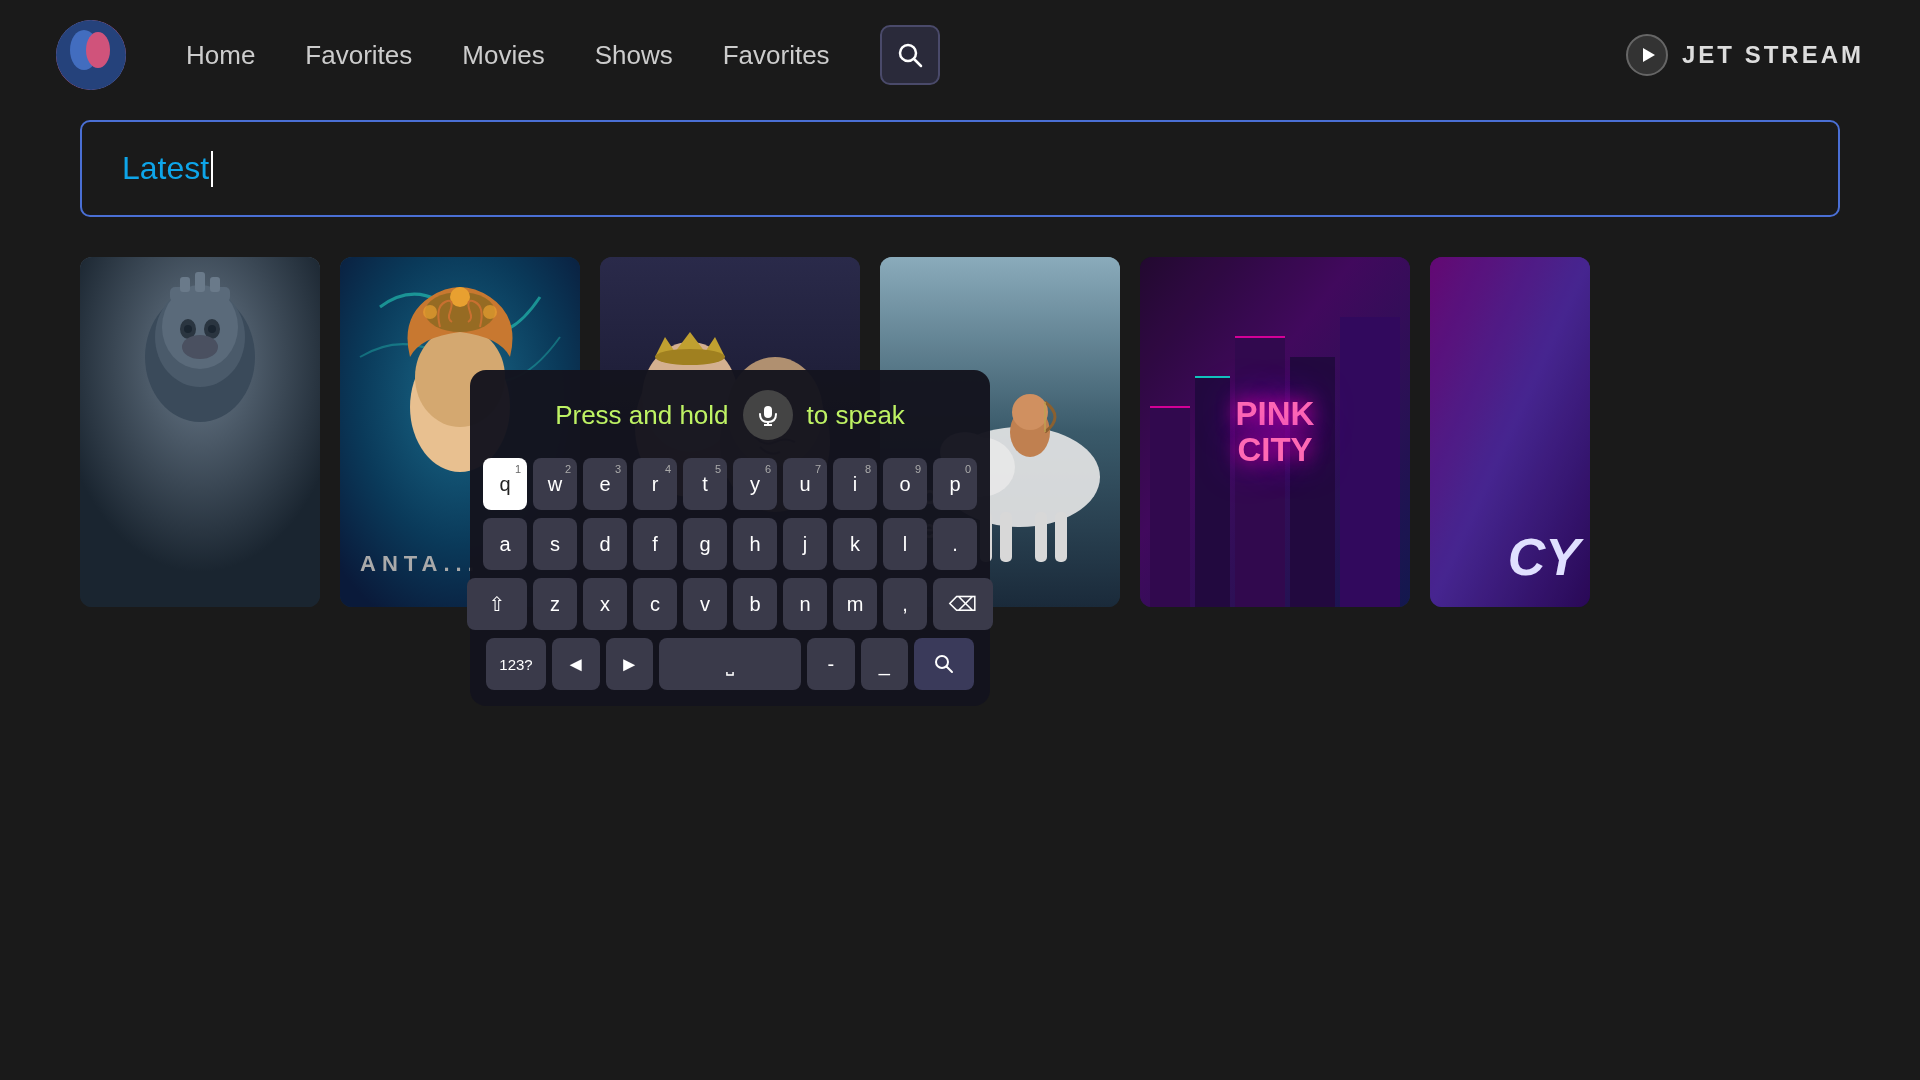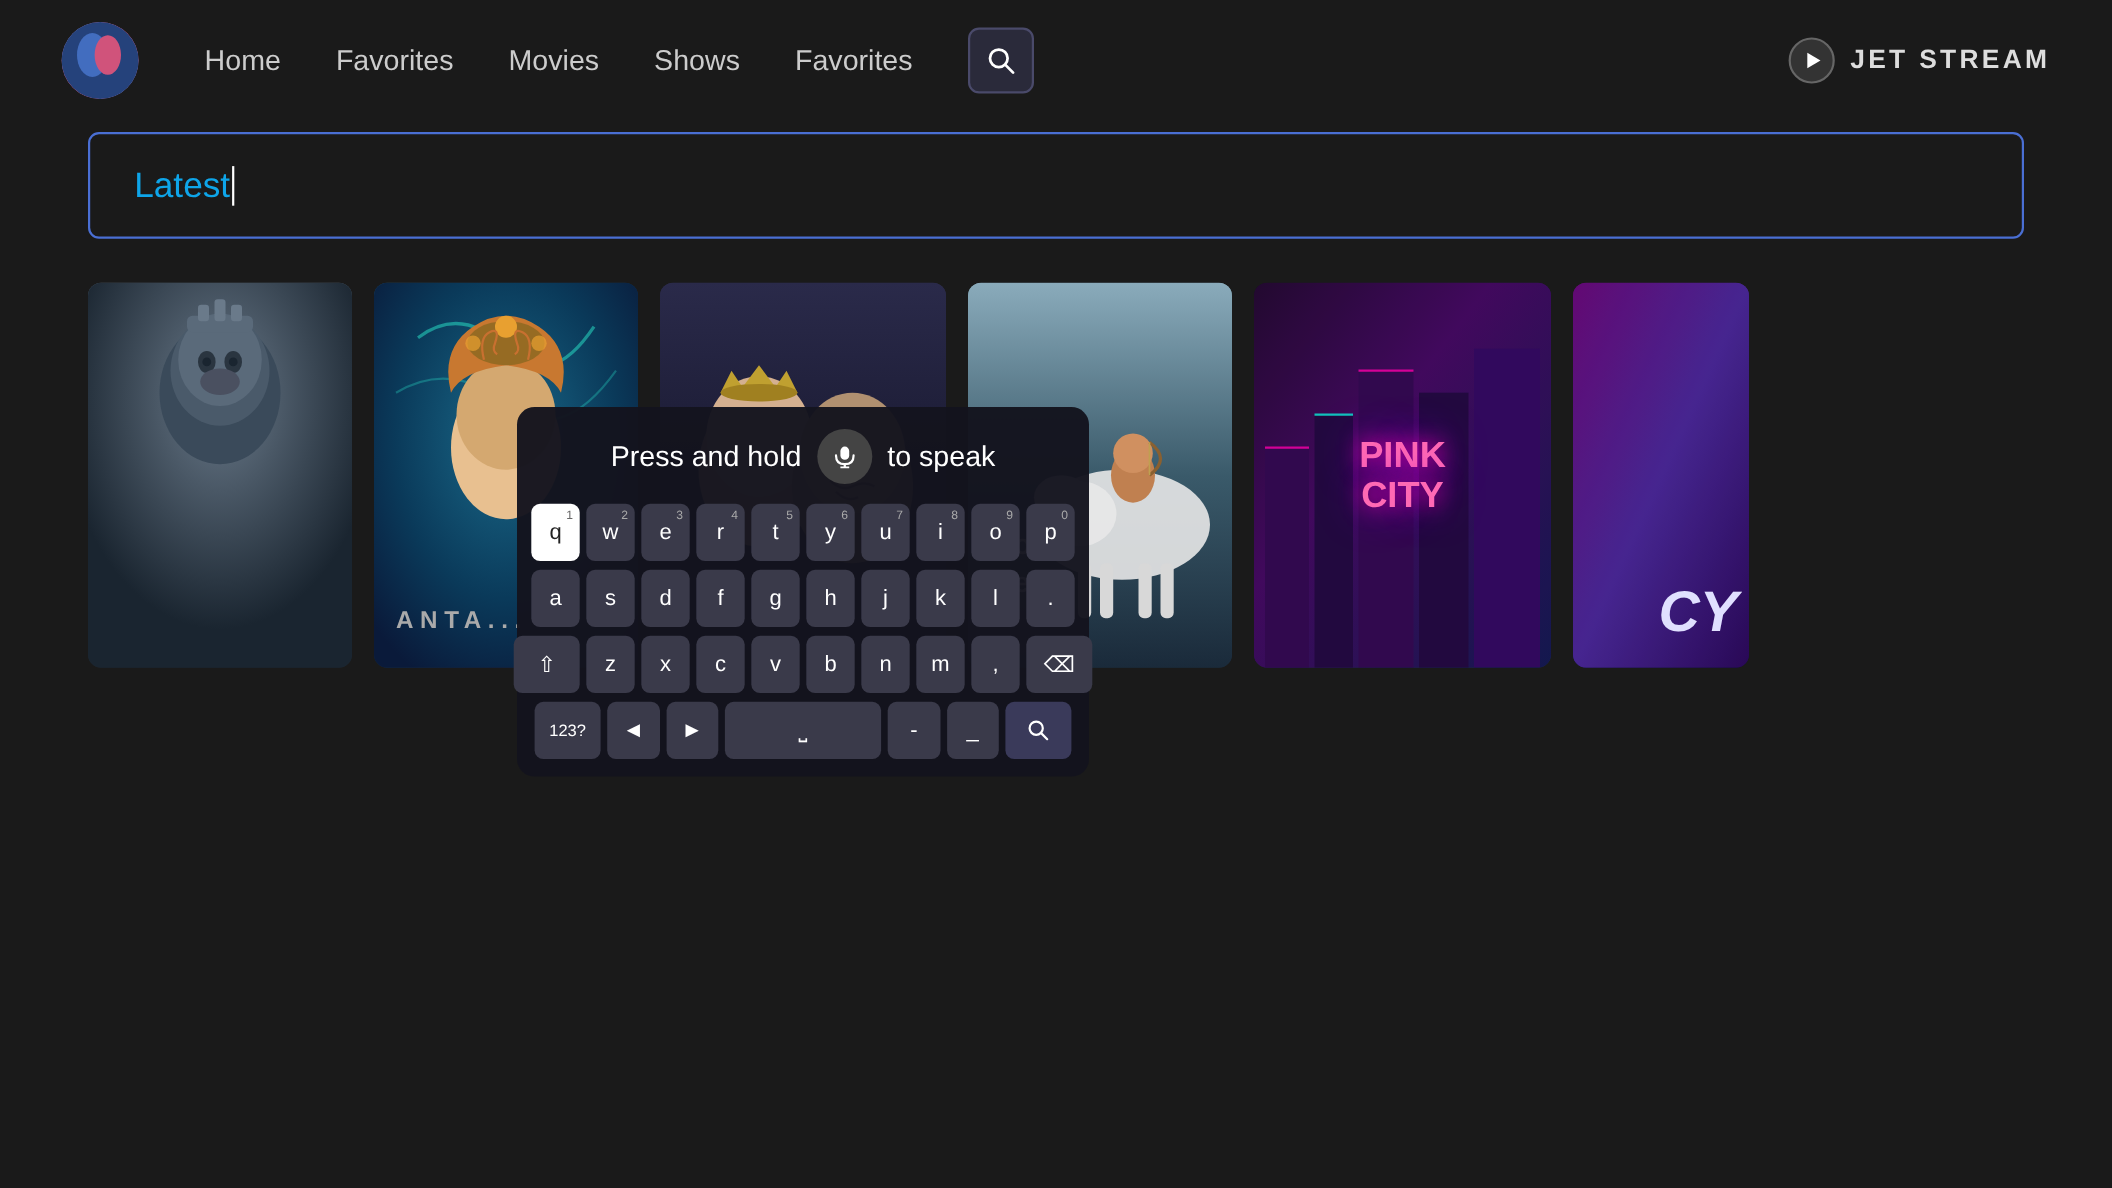--- a/index.html
+++ b/index.html
@@ -213,21 +213,21 @@
       width: 520px;
       background: rgba(20, 20, 30, 0.97);
       border-radius: 16px;
       padding: 20px 16px 16px;
       z-index: 100;
     }
 
     .voice-hint {
       text-align: center;
       font-size: 26px;
-      color: #ffffff;
+      color: #bef264;
       margin-bottom: 18px;
       display: flex;
       align-items: center;
       justify-content: center;
       gap: 14px;
     }
 
     .mic-btn {
       width: 50px;
       height: 50px;

